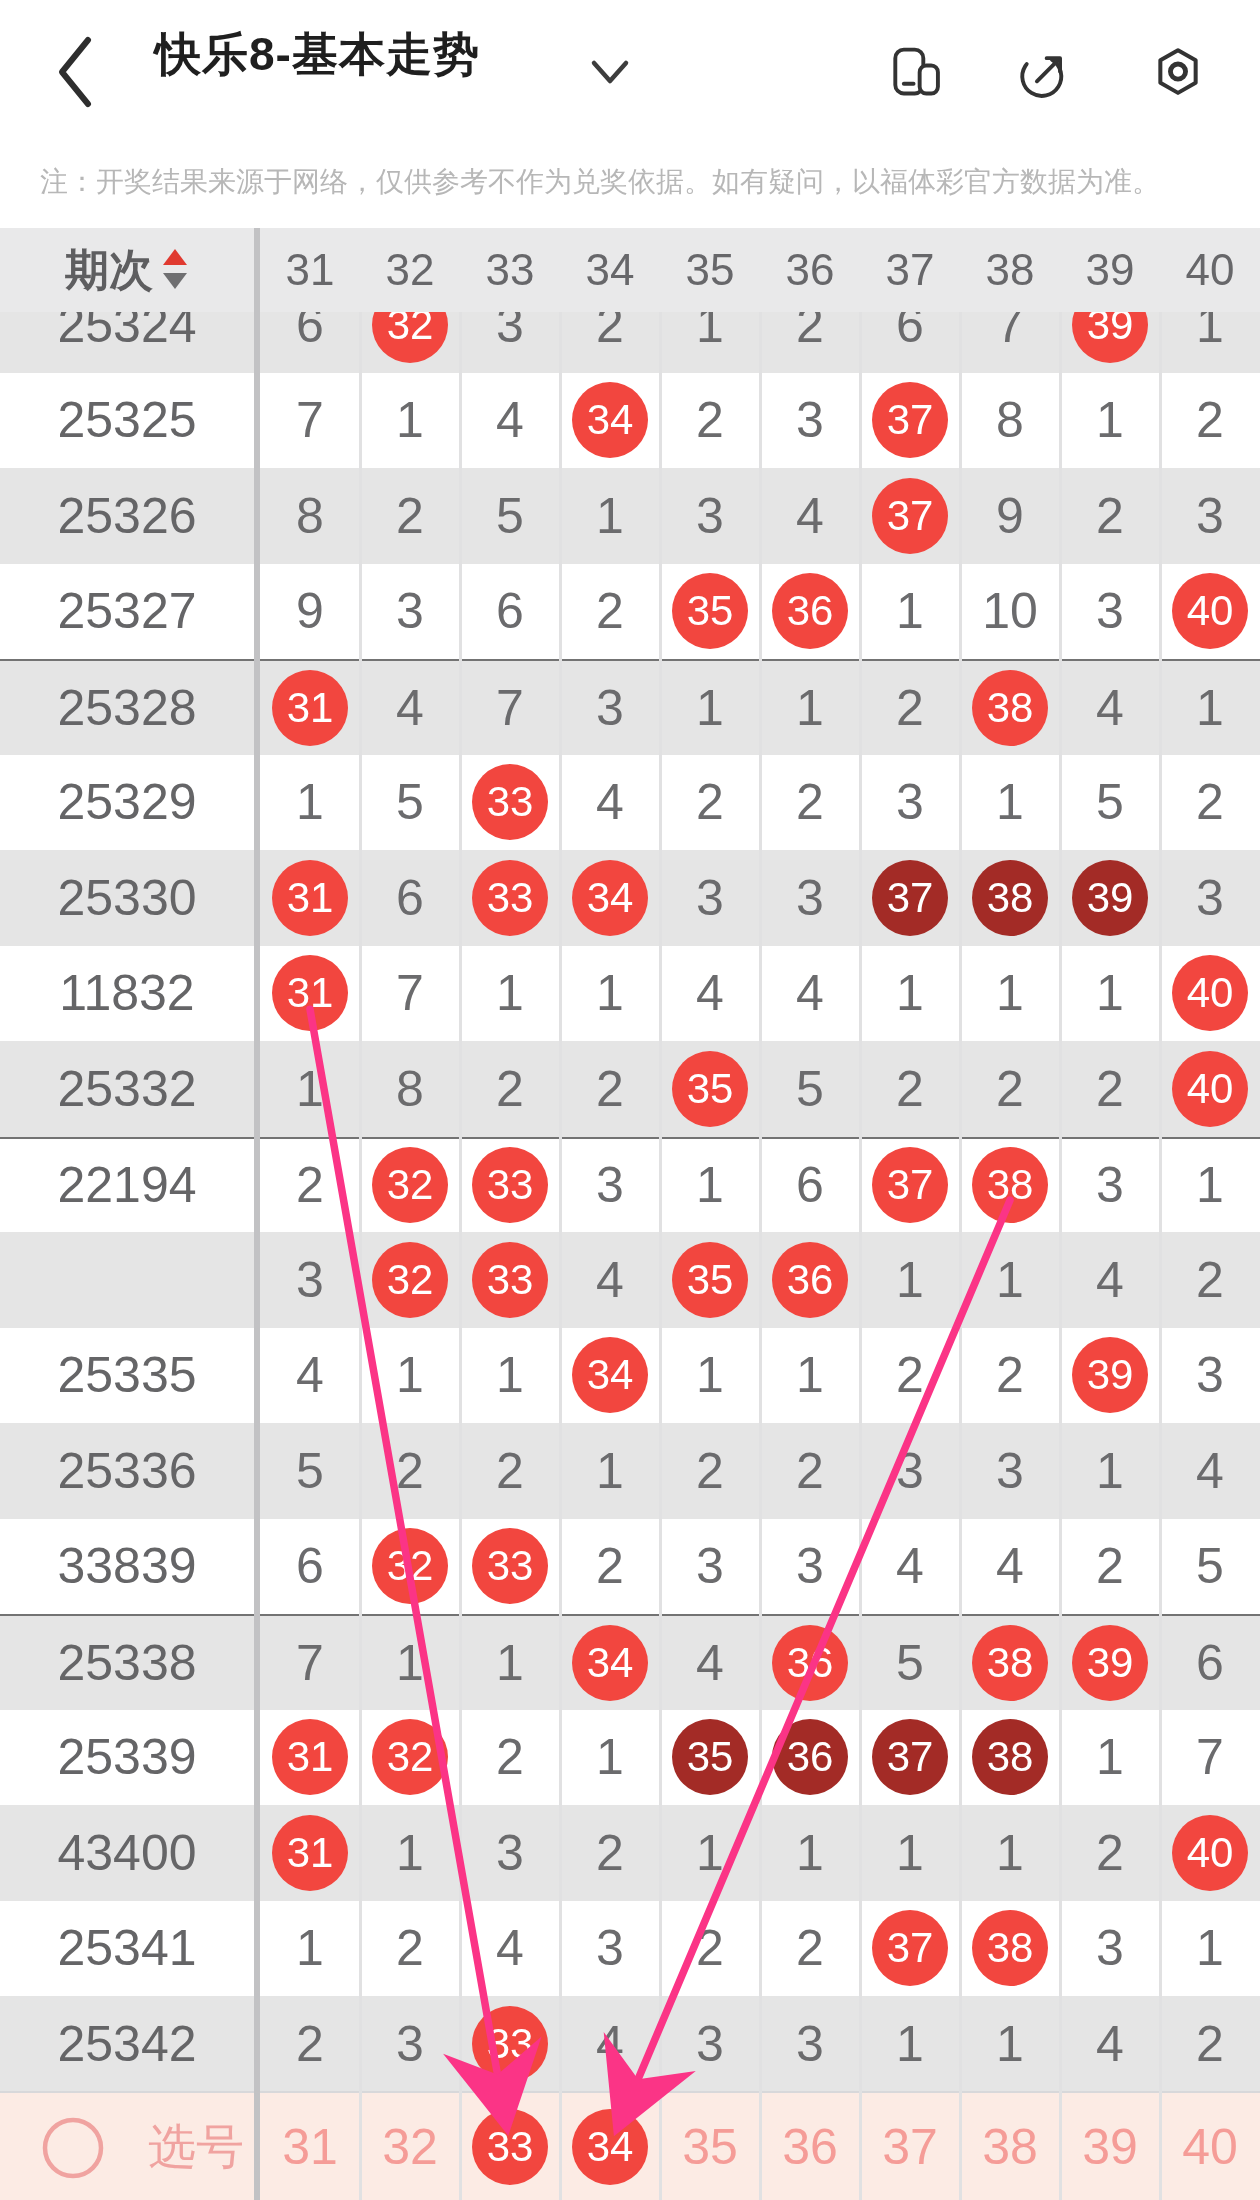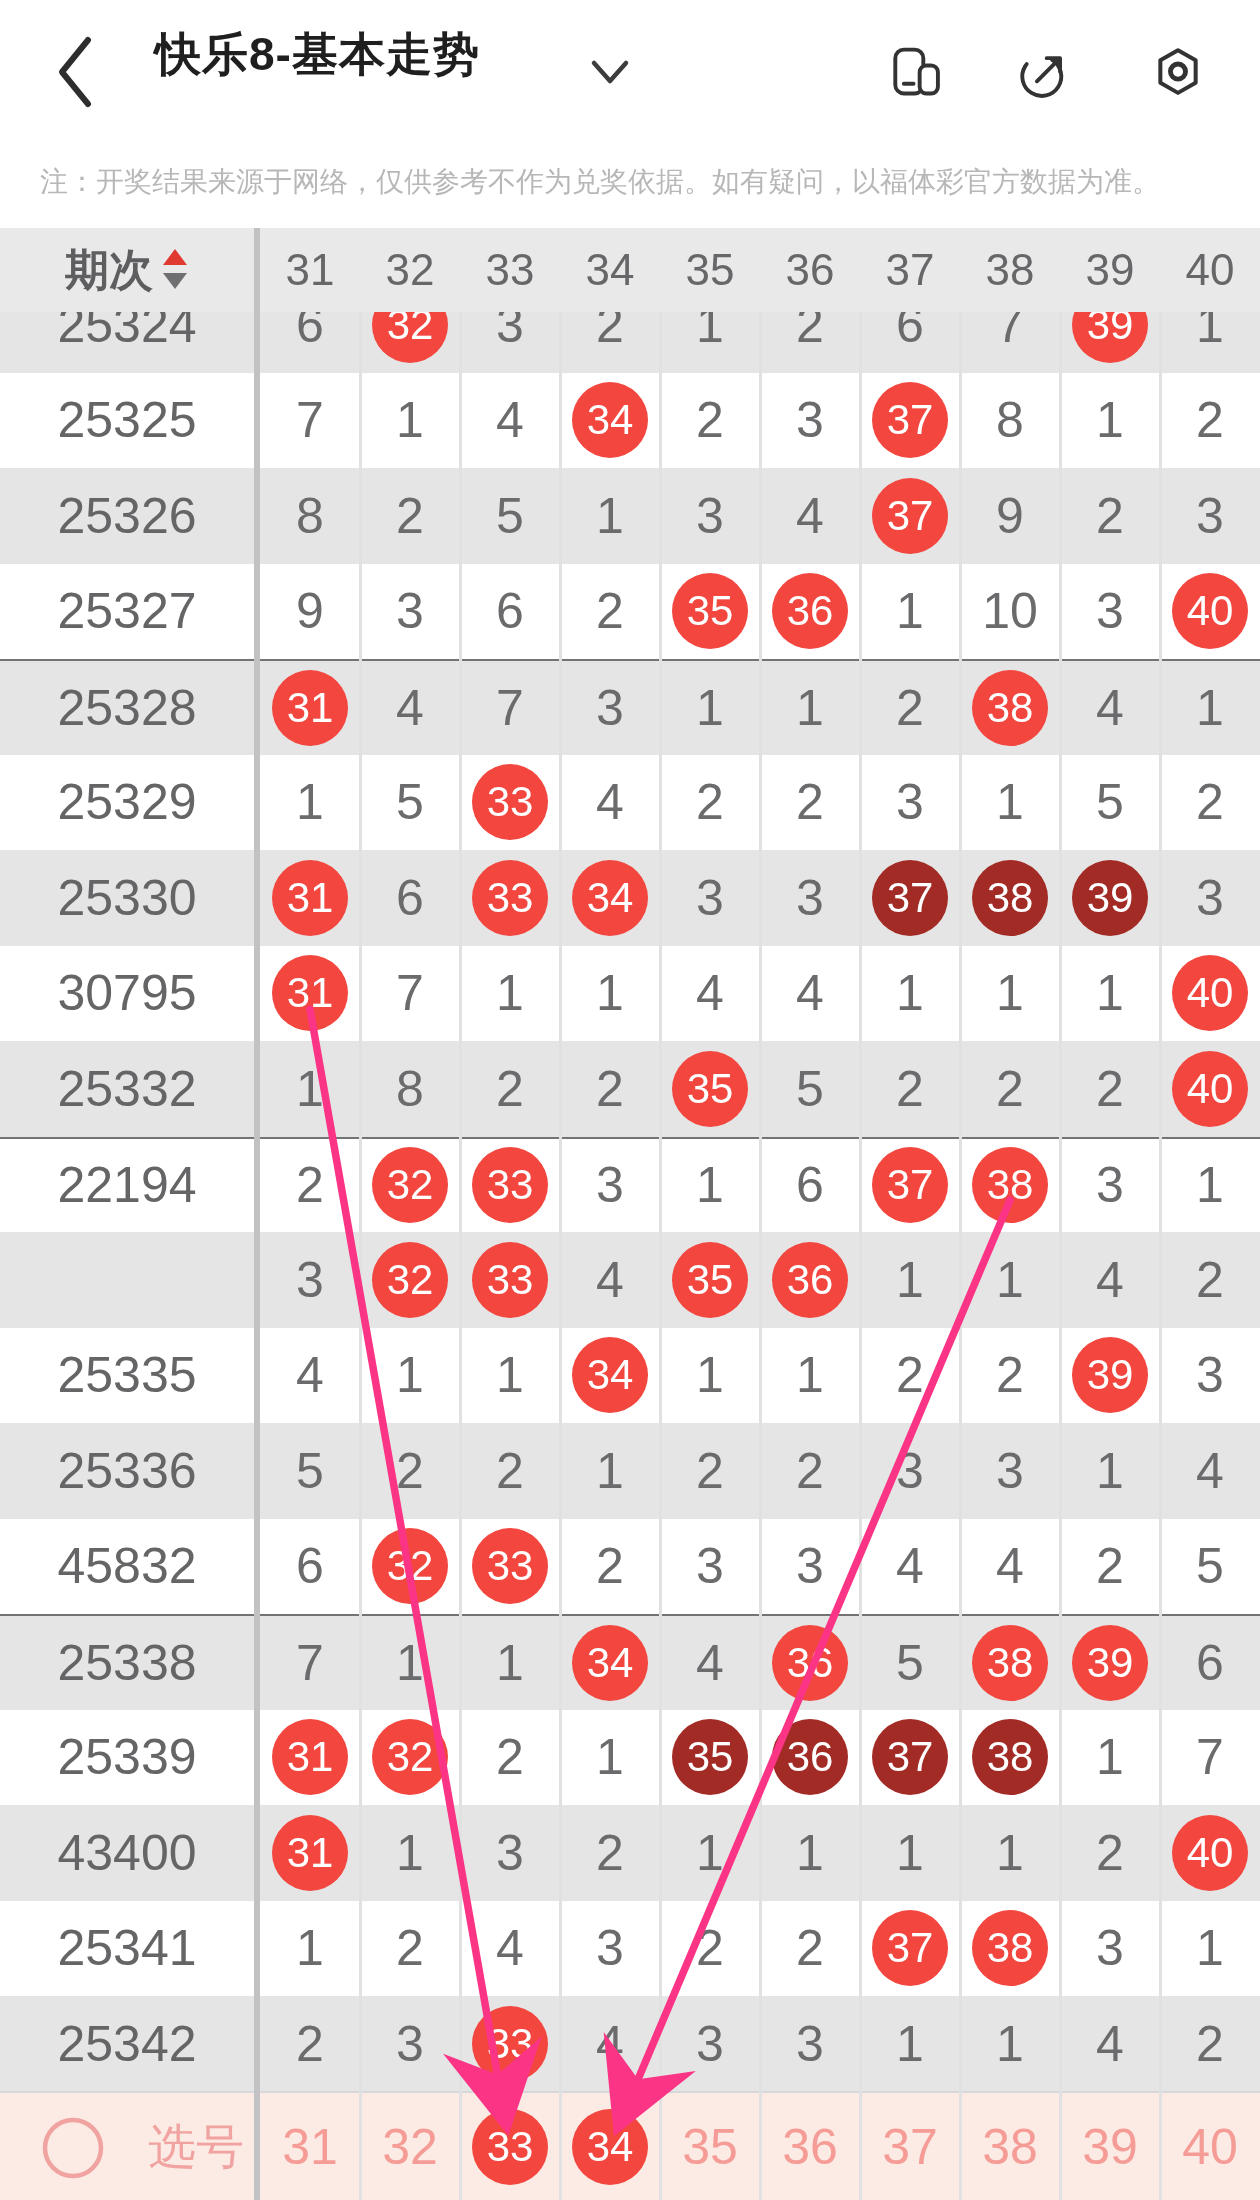--- a/index.html
+++ b/index.html
@@ -215,21 +215,21 @@
           </div>
           <div class="ncell" style="left: 960px;">
             <div class="ball" style="background: rgb(163, 43, 38);">38</div>
           </div>
           <div class="ncell" style="left: 1060px;">
             <div class="ball" style="background: rgb(163, 43, 38);">39</div>
           </div>
           <div class="ncell" style="left: 1160px;">3</div>
         </div>
         <div class="trow" style="top: 945.5px; height: 95.5px;">
-          <div class="pcell">30795</div>
+          <div class="pcell">11832</div>
           <div class="ncell" style="left: 260px;">
             <div class="ball" style="background: rgb(242, 70, 63);">31</div>
           </div>
           <div class="ncell" style="left: 360px;">7</div>
           <div class="ncell" style="left: 460px;">1</div>
           <div class="ncell" style="left: 560px;">1</div>
           <div class="ncell" style="left: 660px;">4</div>
           <div class="ncell" style="left: 760px;">4</div>
           <div class="ncell" style="left: 860px;">1</div>
           <div class="ncell" style="left: 960px;">1</div>
@@ -320,21 +320,21 @@
           <div class="ncell" style="left: 460px;">2</div>
           <div class="ncell" style="left: 560px;">1</div>
           <div class="ncell" style="left: 660px;">2</div>
           <div class="ncell" style="left: 760px;">2</div>
           <div class="ncell" style="left: 860px;">3</div>
           <div class="ncell" style="left: 960px;">3</div>
           <div class="ncell" style="left: 1060px;">1</div>
           <div class="ncell" style="left: 1160px;">4</div>
         </div>
         <div class="trow" style="top: 1518.5px; height: 95.5px;">
-          <div class="pcell">45832</div>
+          <div class="pcell">33839</div>
           <div class="ncell" style="left: 260px;">6</div>
           <div class="ncell" style="left: 360px;">
             <div class="ball" style="background: rgb(242, 70, 63);">32</div>
           </div>
           <div class="ncell" style="left: 460px;">
             <div class="ball" style="background: rgb(242, 70, 63);">33</div>
           </div>
           <div class="ncell" style="left: 560px;">2</div>
           <div class="ncell" style="left: 660px;">3</div>
           <div class="ncell" style="left: 760px;">3</div>

